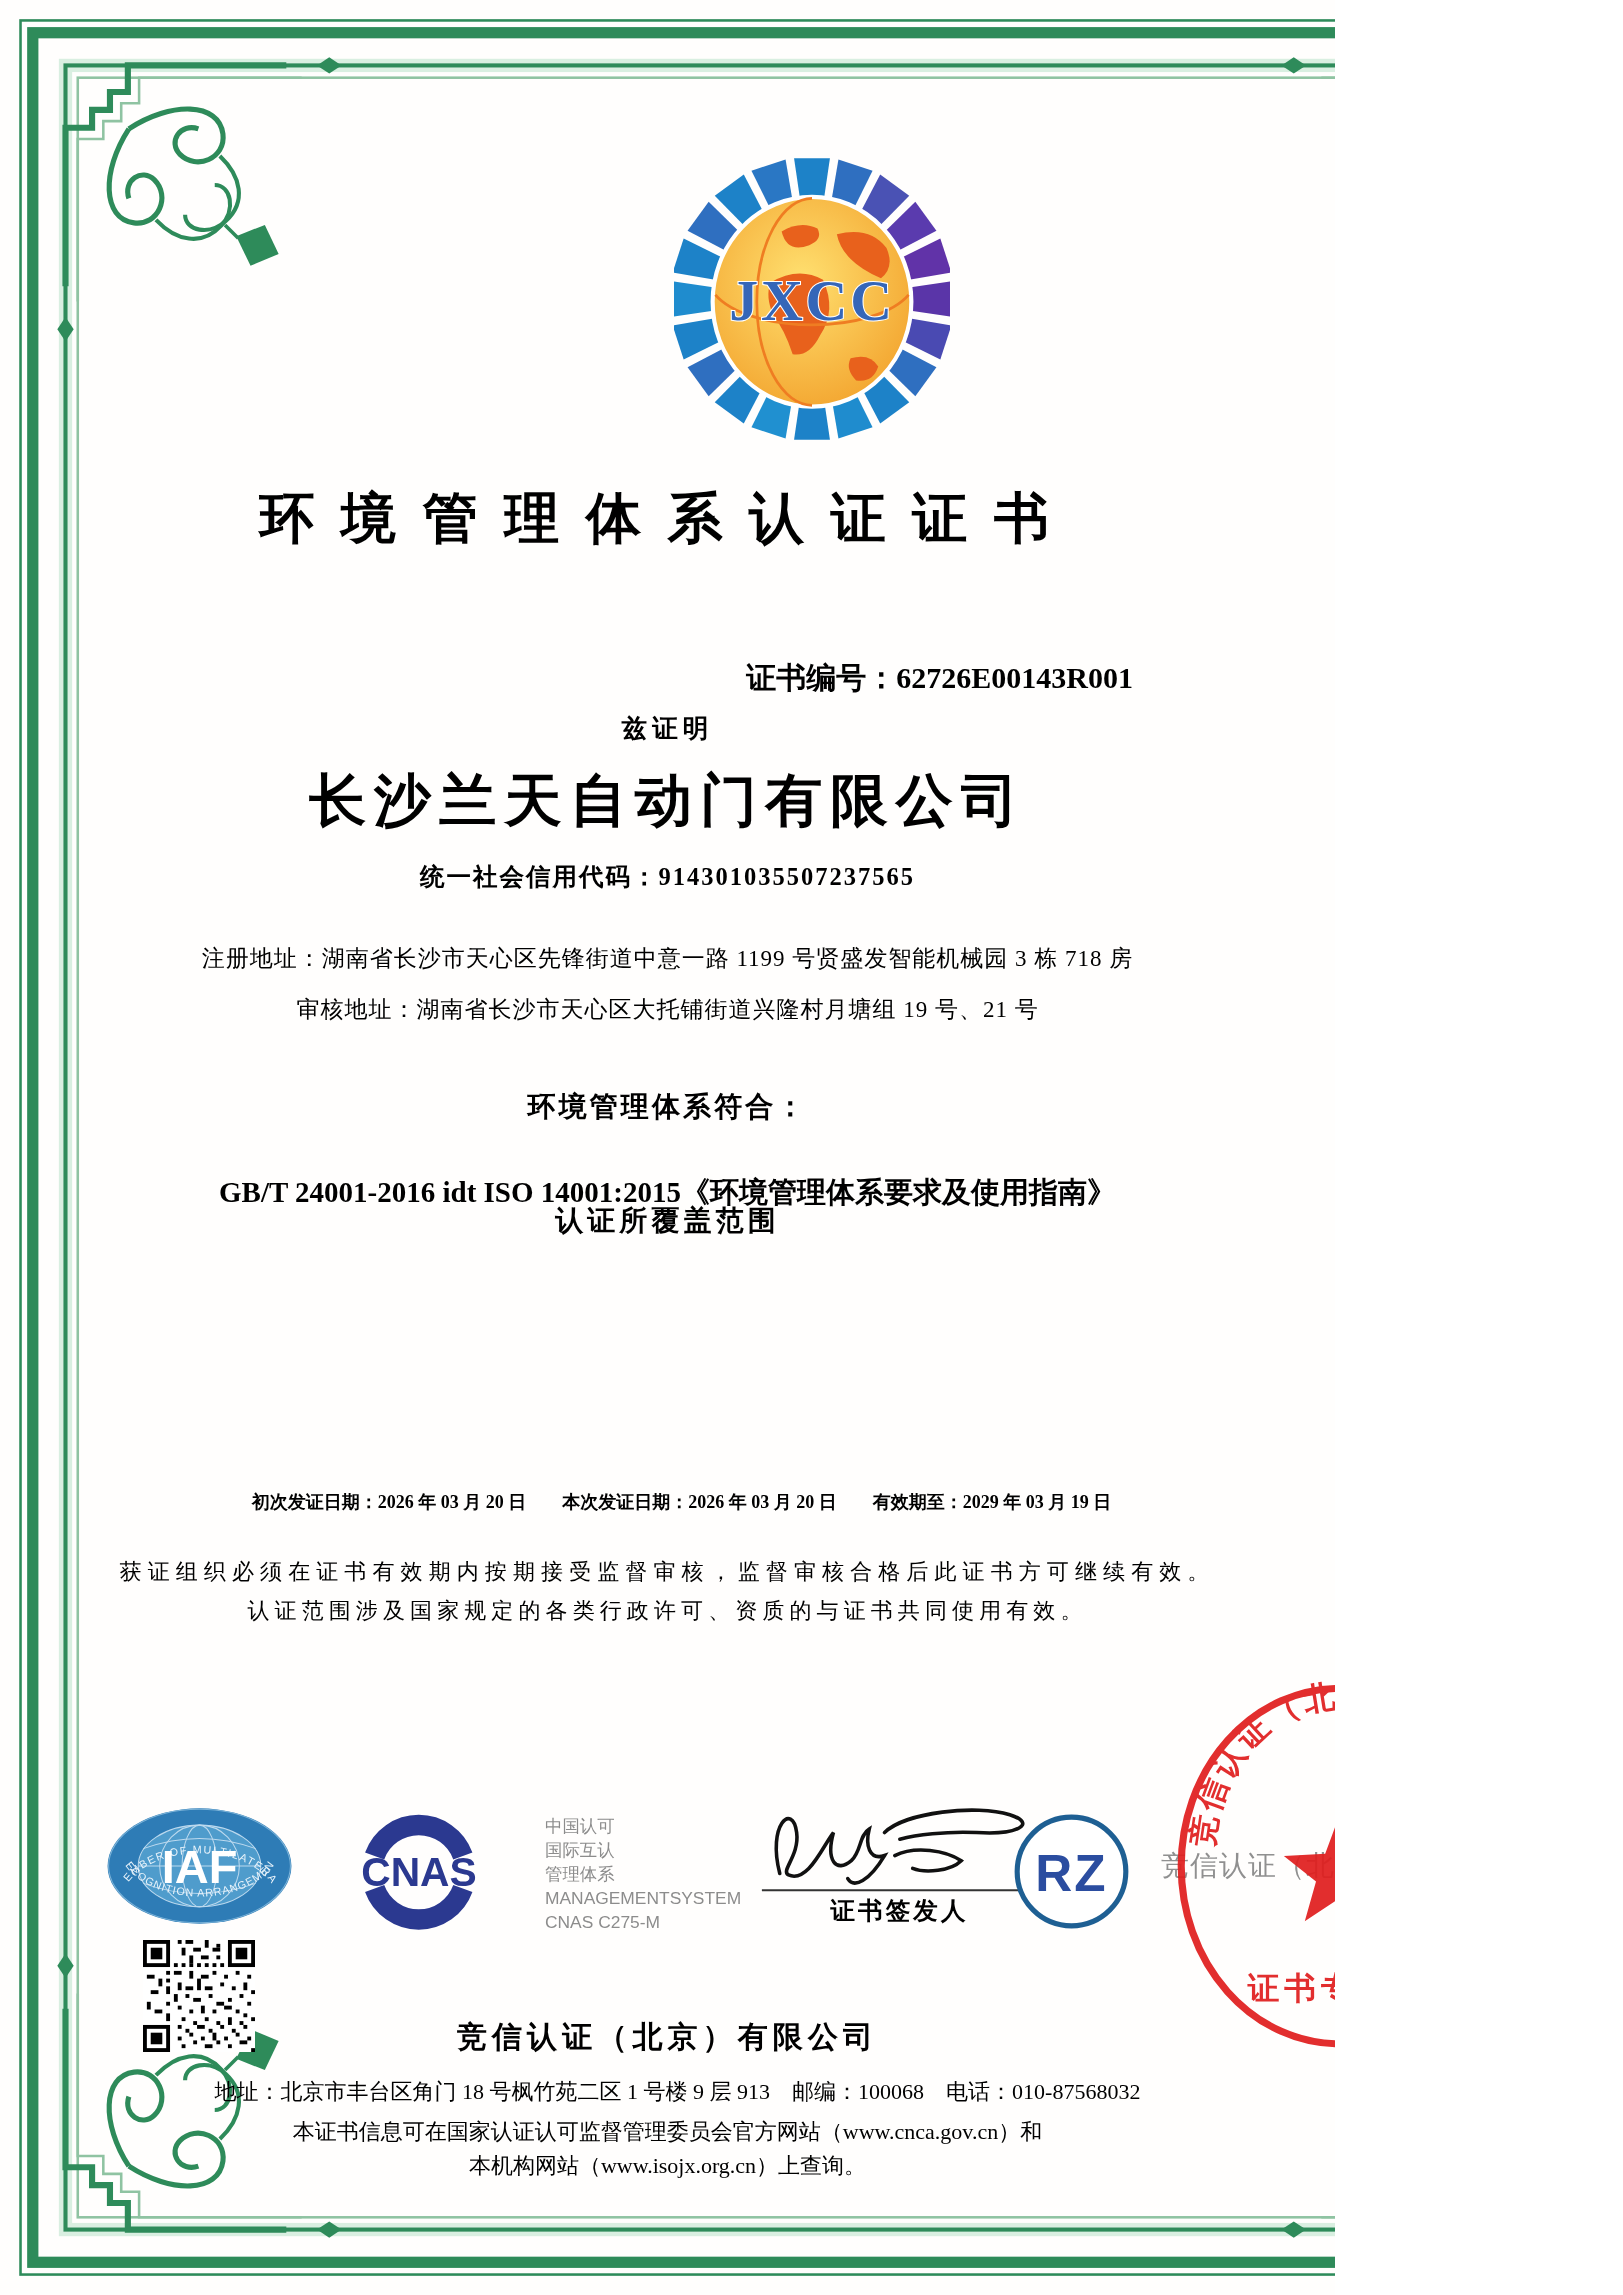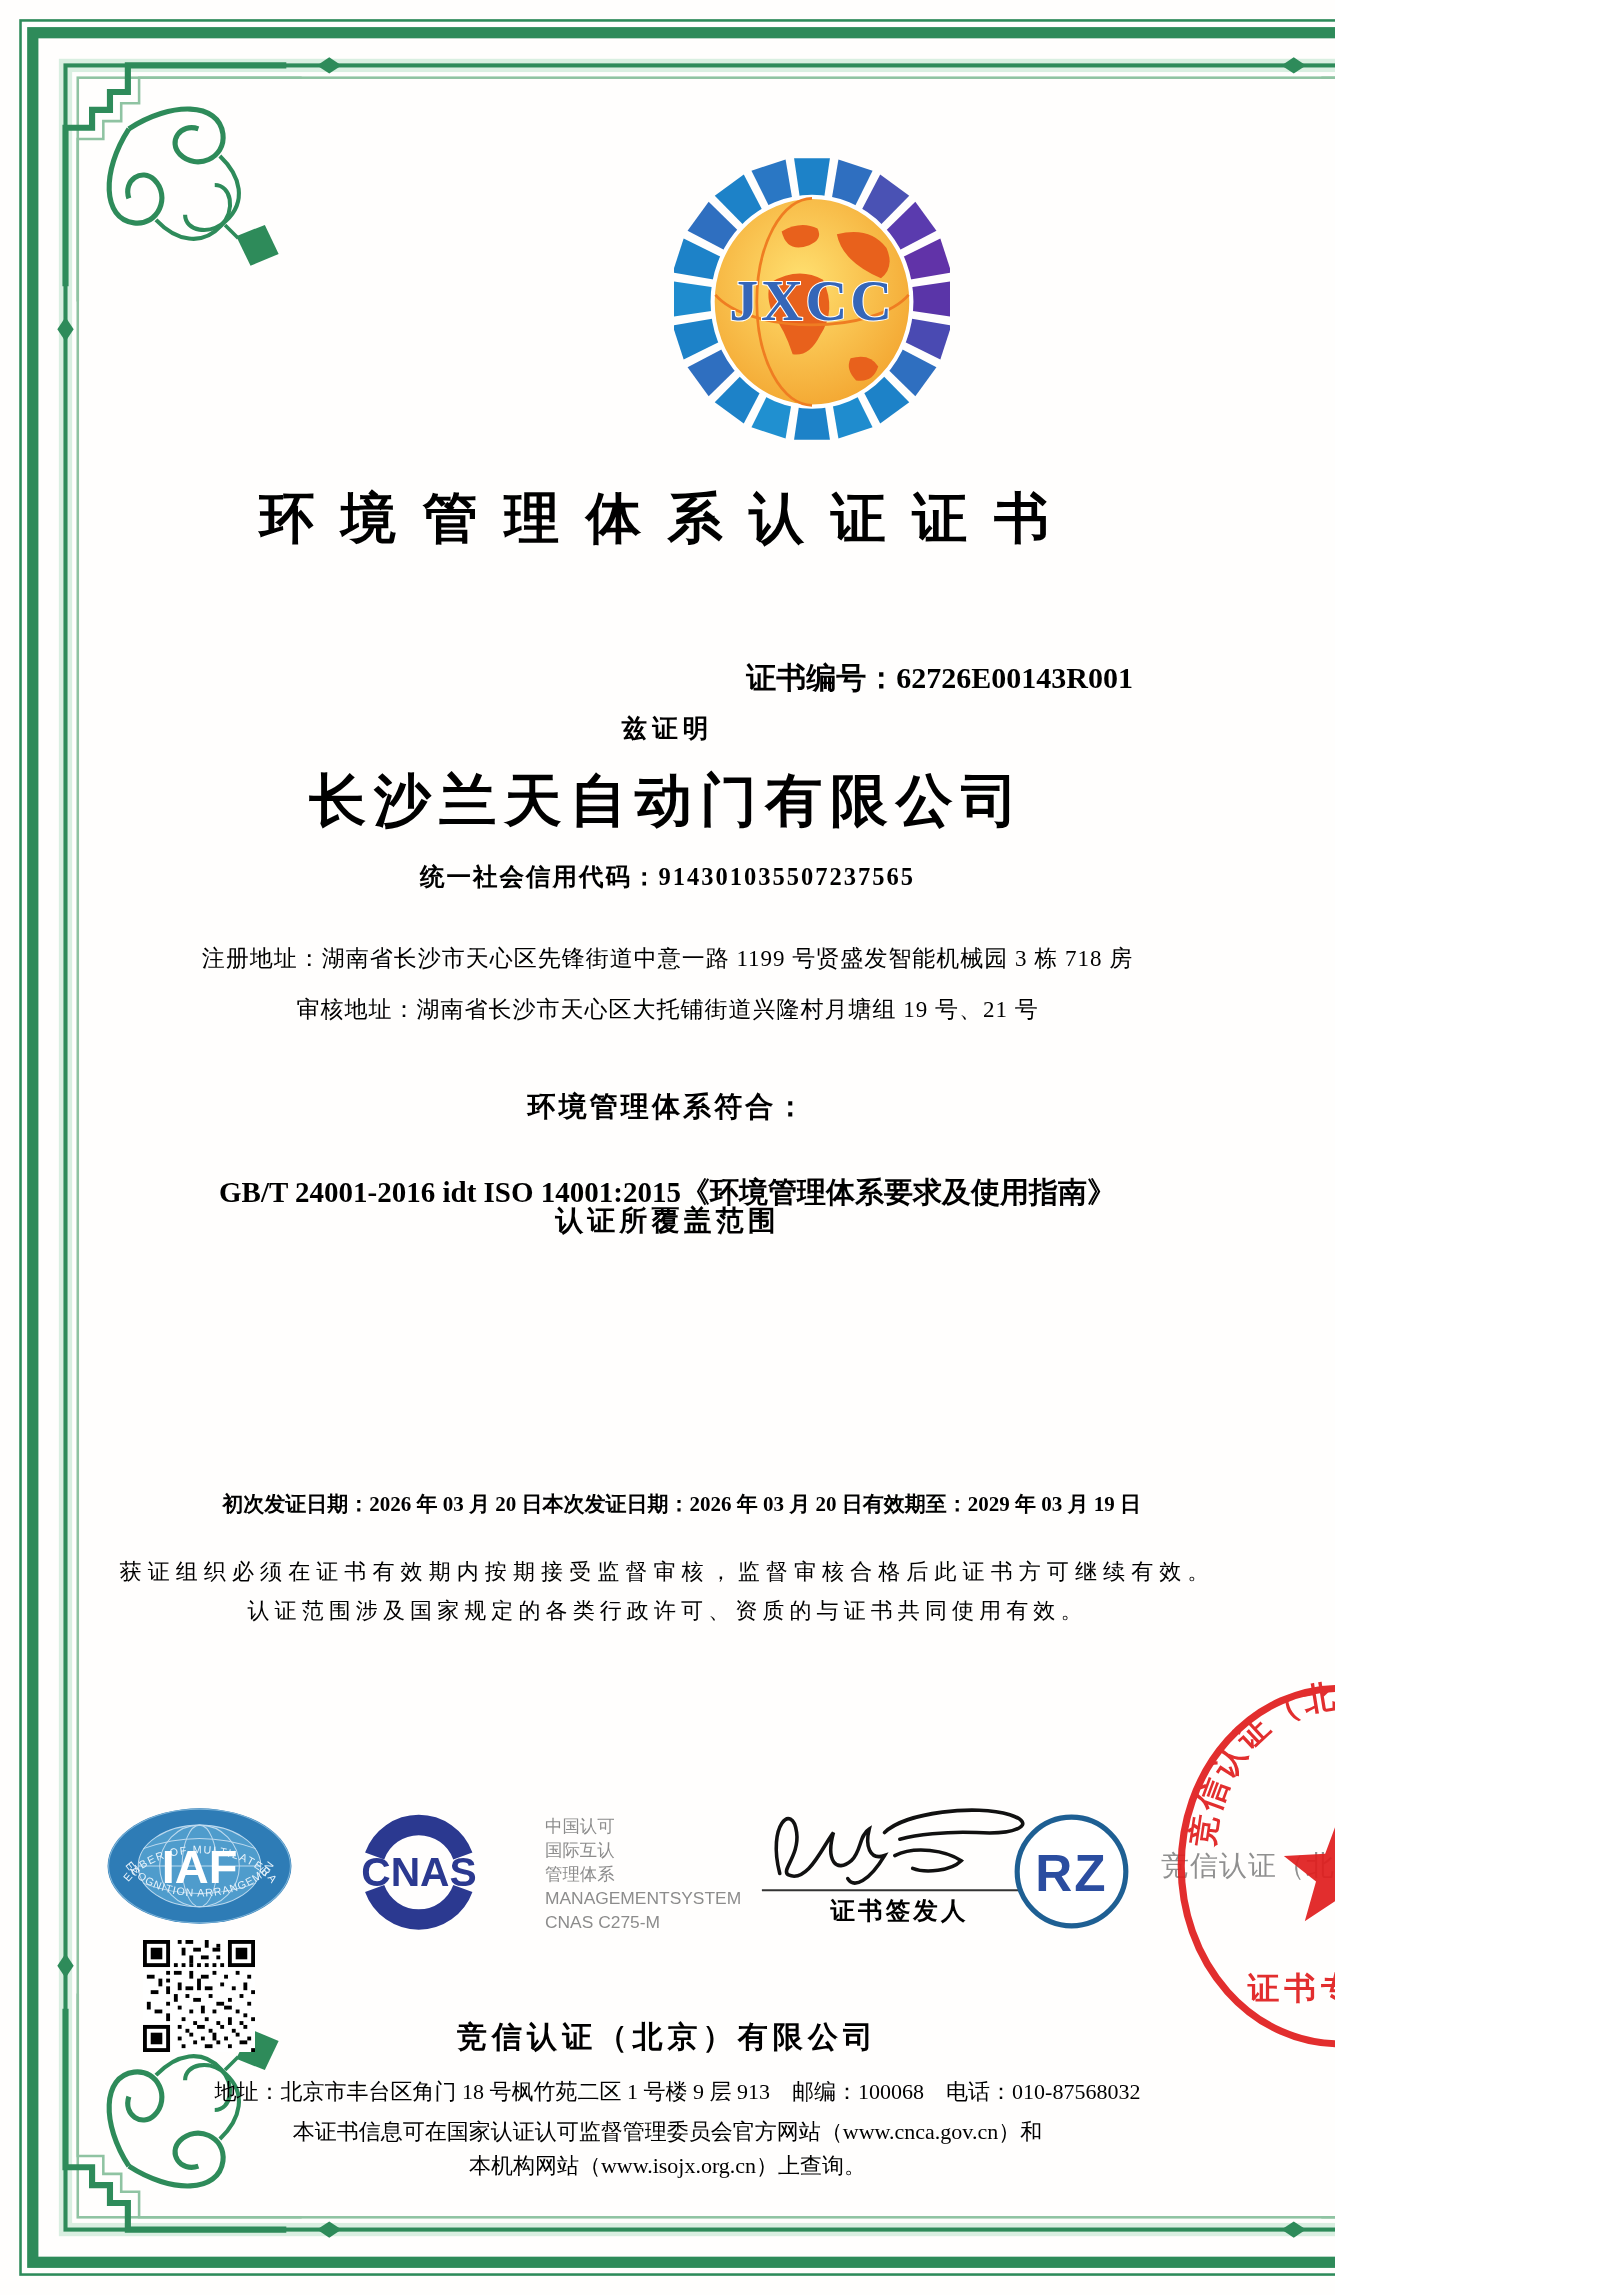--- a/index.html
+++ b/index.html
@@ -14,22 +14,22 @@
   .certno{top:658px;right:202px;font-size:30px;font-weight:bold;}
   .hereby{top:711px;font-size:25.6px;font-weight:bold;letter-spacing:5.1px;}
   .company{top:763px;font-size:57px;font-weight:bold;letter-spacing:8.2px;}
   .credit{top:860px;font-size:24.5px;font-weight:bold;letter-spacing:2px;}
   .addr1{top:943px;font-size:23px;letter-spacing:1px;}
   .addr2{top:994px;font-size:23px;letter-spacing:1px;}
   .conform{top:1088px;font-size:28px;font-weight:bold;letter-spacing:3.1px;}
   .standard{top:1173px;font-size:29px;font-weight:bold;}
   .scopehead{top:1202px;font-size:28px;font-weight:bold;letter-spacing:4.1px;text-align:center;}
   .scope{top:1374px;font-size:23.5px;letter-spacing:3.1px;}
-  .dates{top:1490px;left:0;right:0;display:flex;justify-content:center;
-         font-size:21px;font-weight:bold;padding-left:28px;}
+  .dates{top:1490px;left:0;right:0;display:flex;justify-content:center;gap:36px;
+         font-size:18px;font-weight:bold;padding-left:28px;}
   .note1{top:1557px;font-size:22px;letter-spacing:6.1px;}
   .note2{top:1596px;font-size:22px;letter-spacing:5.1px;}
 
   .cnas-info{left:545px;top:1814px;font-size:17.4px;line-height:24px;color:#8c8c8c;
              white-space:nowrap;font-family:"Liberation Sans","DejaVu Sans",sans-serif;}
   .signer-label{left:787px;top:1894px;width:225px;text-align:center;font-size:24.5px;
                 font-weight:bold;letter-spacing:3.1px;}
   .issuer-gray{left:1161px;top:1847px;font-size:28px;color:#909090;letter-spacing:1px;
                z-index:1;white-space:nowrap;}
   .seal{left:1171px;top:1672px;z-index:2;opacity:.93;}

